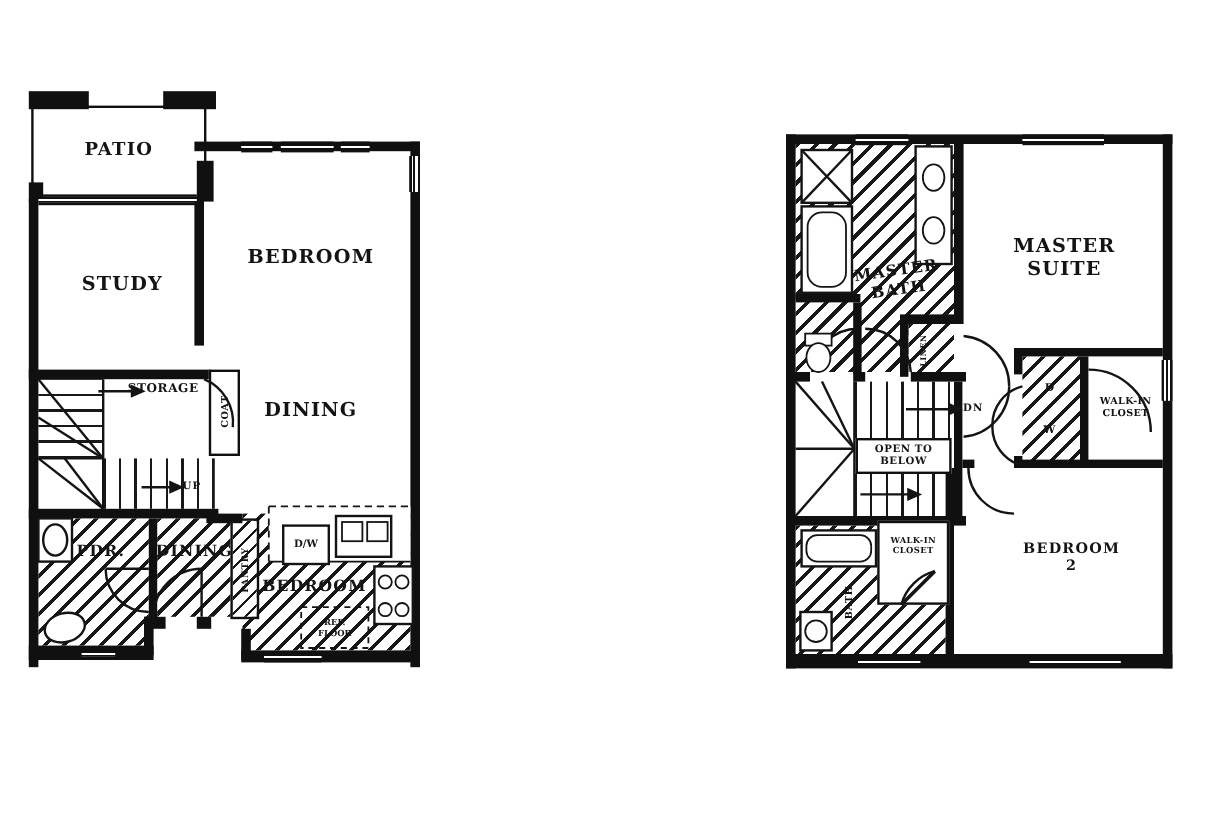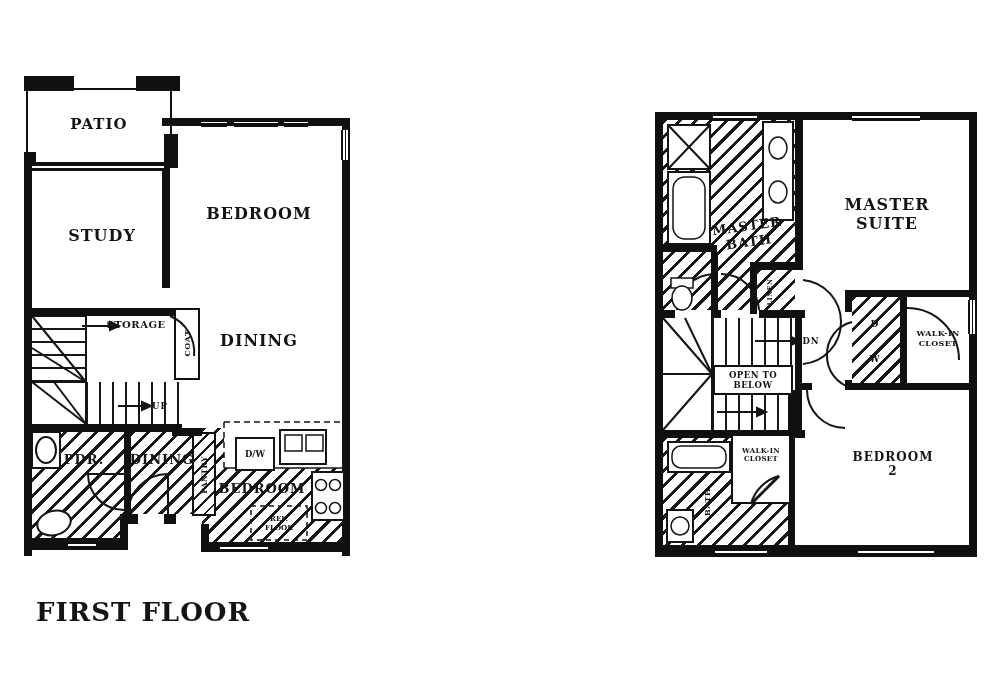--- a/index.html
+++ b/index.html
@@ -264,14 +264,13 @@
       <span style="display:block">BEDROOM</span>
       <span style="display:block">2</span>
     </div>
     <div class="vlbl" style="left:52px;top:390px;font-size:8px;">BATH</div>
     <div class="lbl" style="left:106px;top:343px;font-size:7px;letter-spacing:.3px;">
       <span style="display:block">WALK-IN</span>
       <span style="display:block">CLOSET</span>
     </div>
   </div>
 
-  <div class="title" style="left:36px;top:597px;">FIRST FLOOR</div>
 </div>
 
 </body></html>

